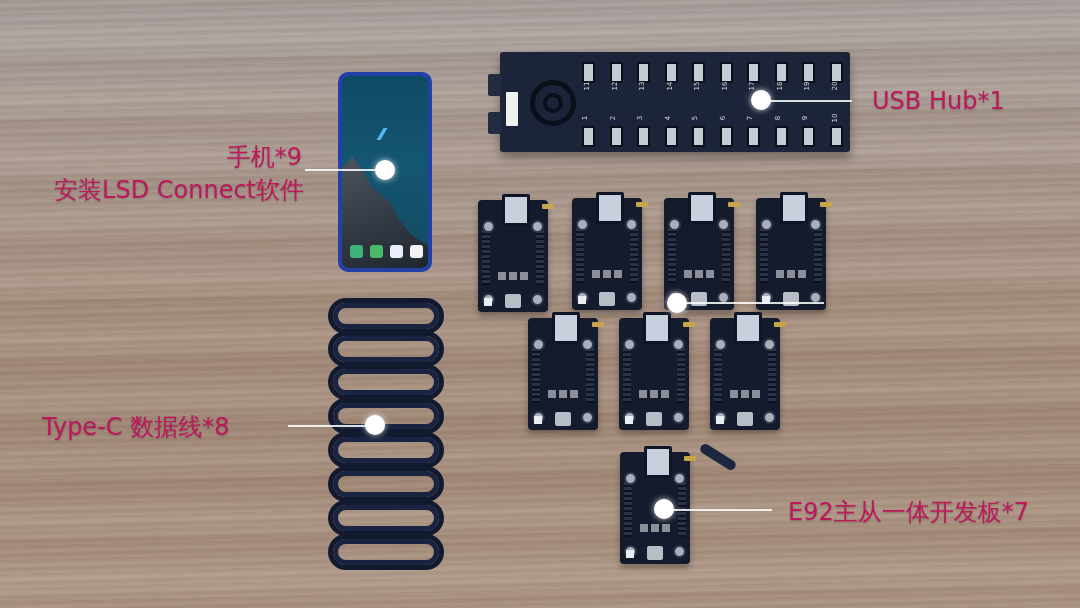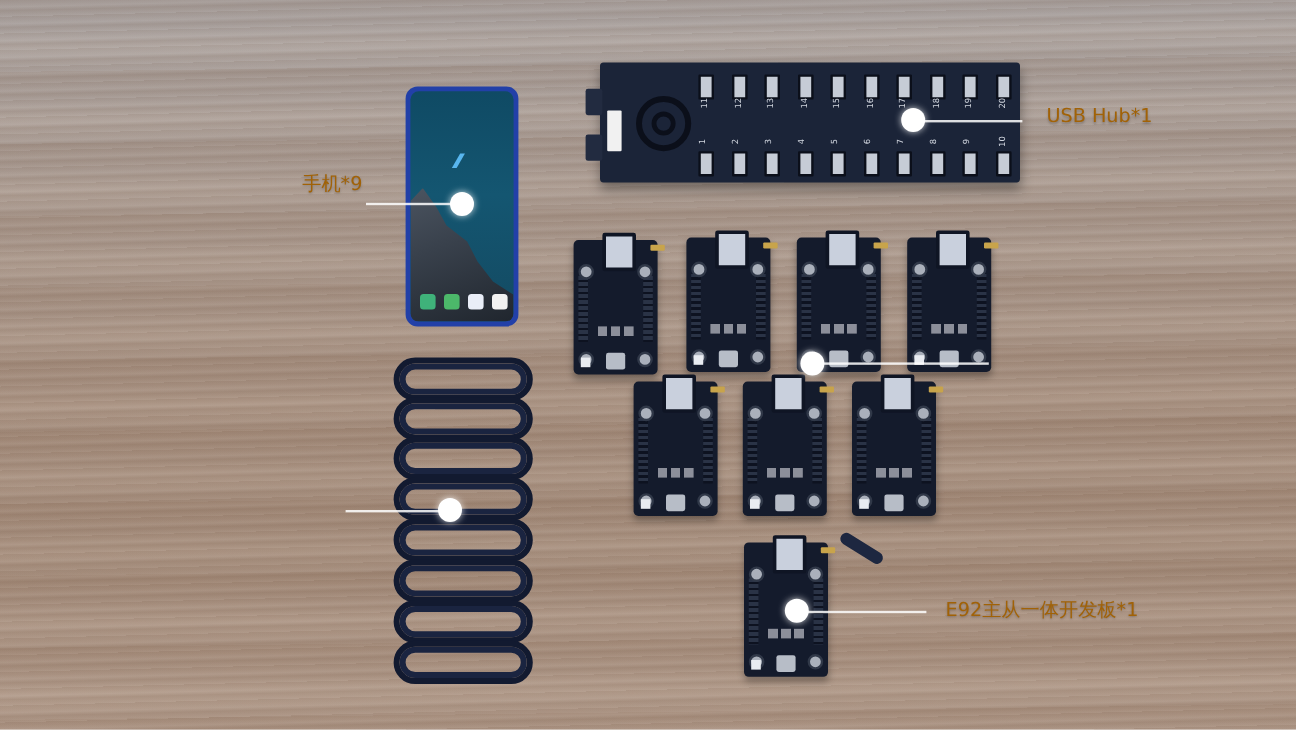--- a/index.html
+++ b/index.html
@@ -52,21 +52,21 @@
 
   
   .cables { left:328px; top:298px; width:118px; height:275px; }
   .coil { position:absolute; left:0; width:116px; height:36px; border-radius:18px;
           border:5px solid #121a30; box-sizing:border-box; box-shadow:inset 0 0 0 5px #1a2440; }
 
   
   .dot { position:absolute; width:20px; height:20px; border-radius:50%; background:#ffffff;
          box-shadow:0 0 6px rgba(255,255,255,0.8); }
   .line { position:absolute; height:2px; background:rgba(255,255,255,0.85); }
-  .label { position:absolute; color:#a16207; font-size:16px; white-space:nowrap;
+  .label { position:absolute; color:#be185d; font-size:24px; white-space:nowrap;
            text-shadow:0 1px 2px rgba(0,0,0,0.25); line-height:1.2; }
   .label.right { text-align:right; }
 </style>
 </head>
 <body>
 
 <div class="scene">
 
   <div class="obj hub">
     <div class="hub-ear" style="top:22px"></div>
@@ -246,23 +246,25 @@
     <div class="coil" style="top:236px"></div>
   </div>
 
   <div class="line" style="left:770px;top:100px;width:82px"></div>
   <div class="dot" style="left:751px;top:90px"></div>
   <div class="label" style="left:872px;top:87px">USB Hub*1</div>
 
   <div class="line" style="left:305px;top:169px;width:78px"></div>
   <div class="dot" style="left:375px;top:160px"></div>
   <div class="label right" style="right:778px;top:143px">手机*9</div>
+  <div class="label right" style="right:776px;top:176px">安装LSD Connect软件</div>
 
   <div class="line" style="left:686px;top:302px;width:138px"></div>
   <div class="dot" style="left:667px;top:293px"></div>
 
   <div class="line" style="left:288px;top:425px;width:80px"></div>
   <div class="dot" style="left:365px;top:415px"></div>
+  <div class="label" style="left:42px;top:413px">Type-C 数据线*8</div>
 
   <div class="line" style="left:672px;top:509px;width:100px"></div>
   <div class="dot" style="left:654px;top:499px"></div>
-  <div class="label" style="left:788px;top:498px">E92主从一体开发板*1</div>
+  <div class="label" style="left:788px;top:498px">E92主从一体开发板*7</div>
 </div>
 
 </body></html>

